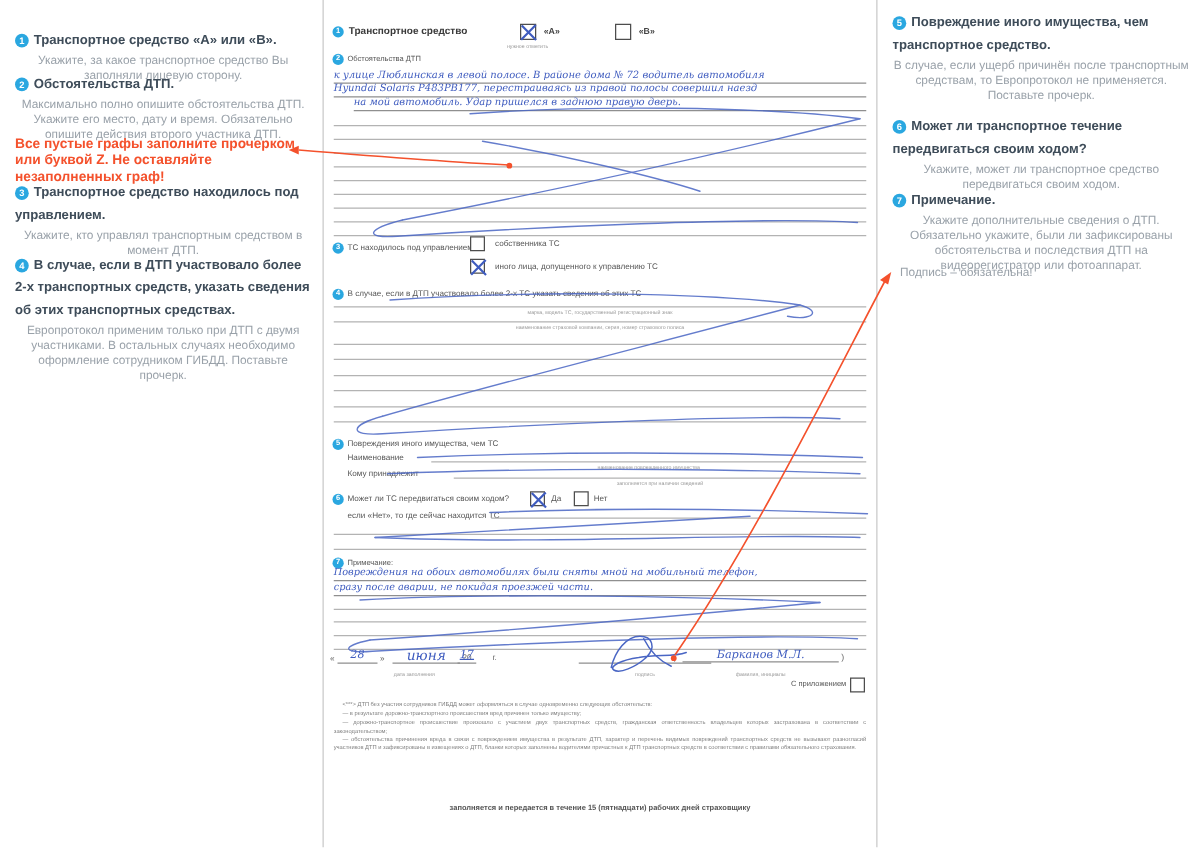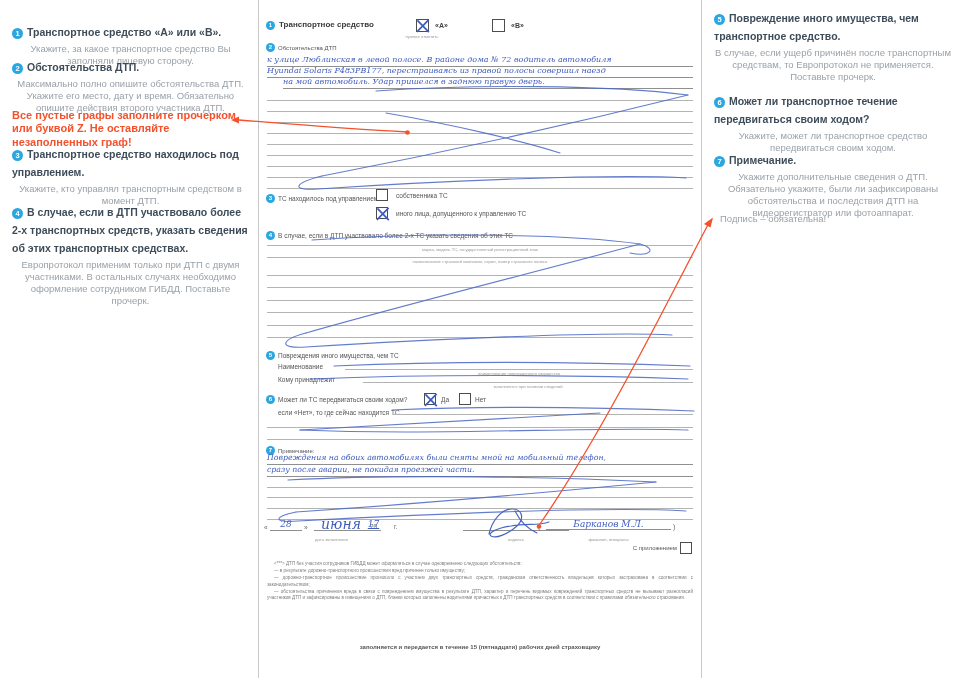--- a/index.html
+++ b/index.html
@@ -159,21 +159,21 @@
   <div class="hwline hw" style="left:8px;right:8px;top:452px;font-size:7.8px;">Повреждения на обоих автомобилях были сняты мной на мобильный телефон,</div>
   <div class="hwline hw" style="left:8px;right:8px;top:464px;font-size:7.8px;">сразу после аварии, не покидая проезжей части.</div>
   <div class="rline" style="top:487px;"></div>
   <div class="rline" style="top:497px;"></div>
   <div class="rline" style="top:508px;"></div>
   <div class="rline" style="top:519px;"></div>
 
   <span class="abs" style="left:5px;top:524px;font-size:6.5px;color:#666;">«</span>
   <div class="ublk hw" style="left:11px;top:518px;width:32px;font-size:9px;line-height:13px;">28</div>
   <span class="abs" style="left:45px;top:524px;font-size:6.5px;color:#666;">»</span>
-  <div class="ublk hw" style="left:55px;top:518px;width:54px;font-size:14px;line-height:13px;">июня</div>
+  <div class="ublk hw" style="left:55px;top:518px;width:54px;font-size:11px;line-height:13px;">июня</div>
   <span class="abs" style="left:111px;top:523px;font-size:6.5px;color:#666;">20</span>
   <div class="ublk hw" style="left:107px;top:518px;width:15px;font-size:9px;line-height:13px;text-decoration:underline;">17</div>
   <span class="abs" style="left:135px;top:523px;font-size:6.5px;color:#666;">г.</span>
   <div class="abs hint" style="left:5px;top:537px;width:135px;">дата заполнения</div>
 
   <div class="ublk" style="left:204px;top:518px;width:106px;"></div>
   <div class="abs hint" style="left:204px;top:537px;width:106px;">подпись</div>
 
   <span class="abs" style="left:279px;top:523px;font-size:7px;color:#666;">(</span>
   <div class="ublk hw" style="left:287px;top:517px;width:125px;font-size:9px;line-height:14px;">Барканов М.Л.</div>

